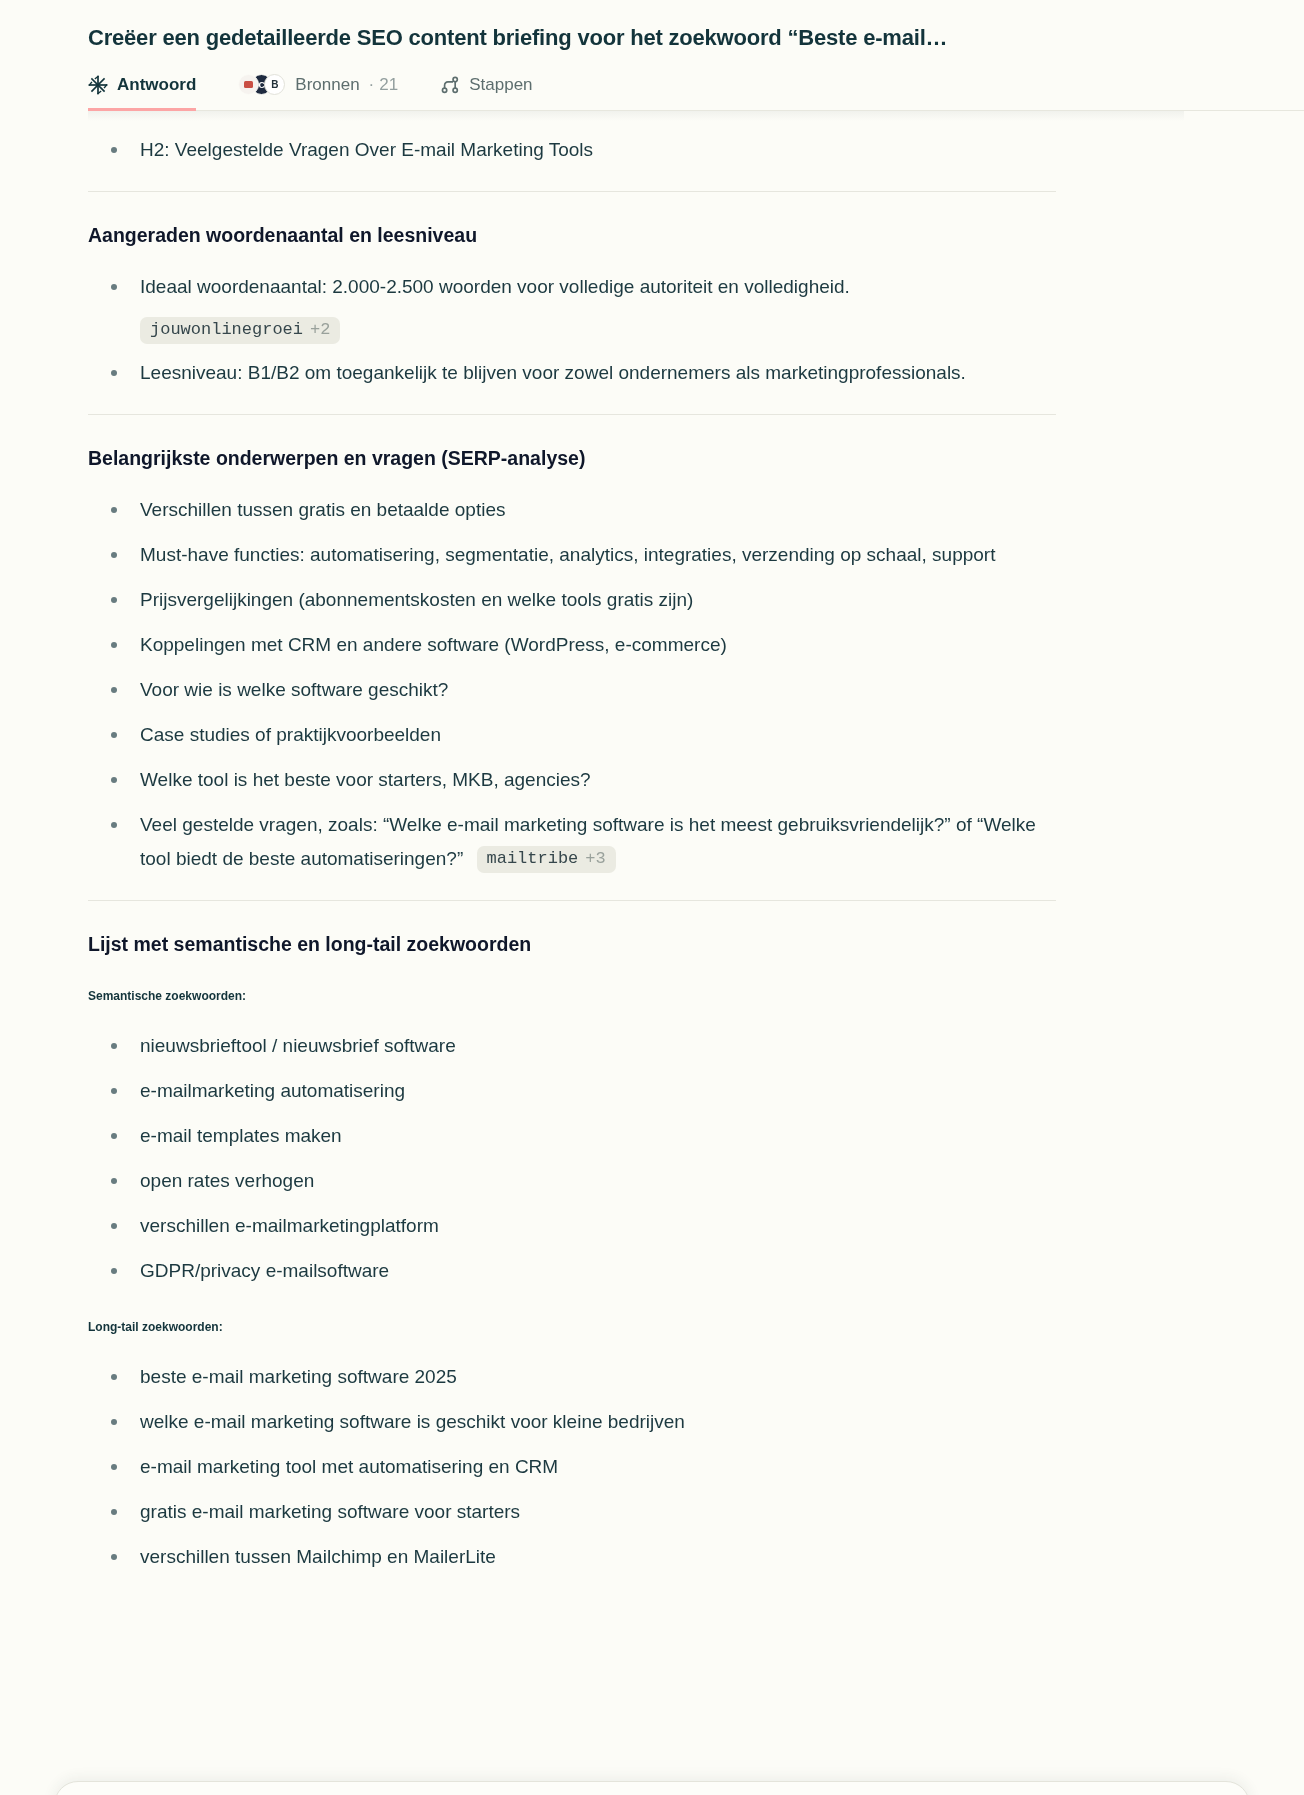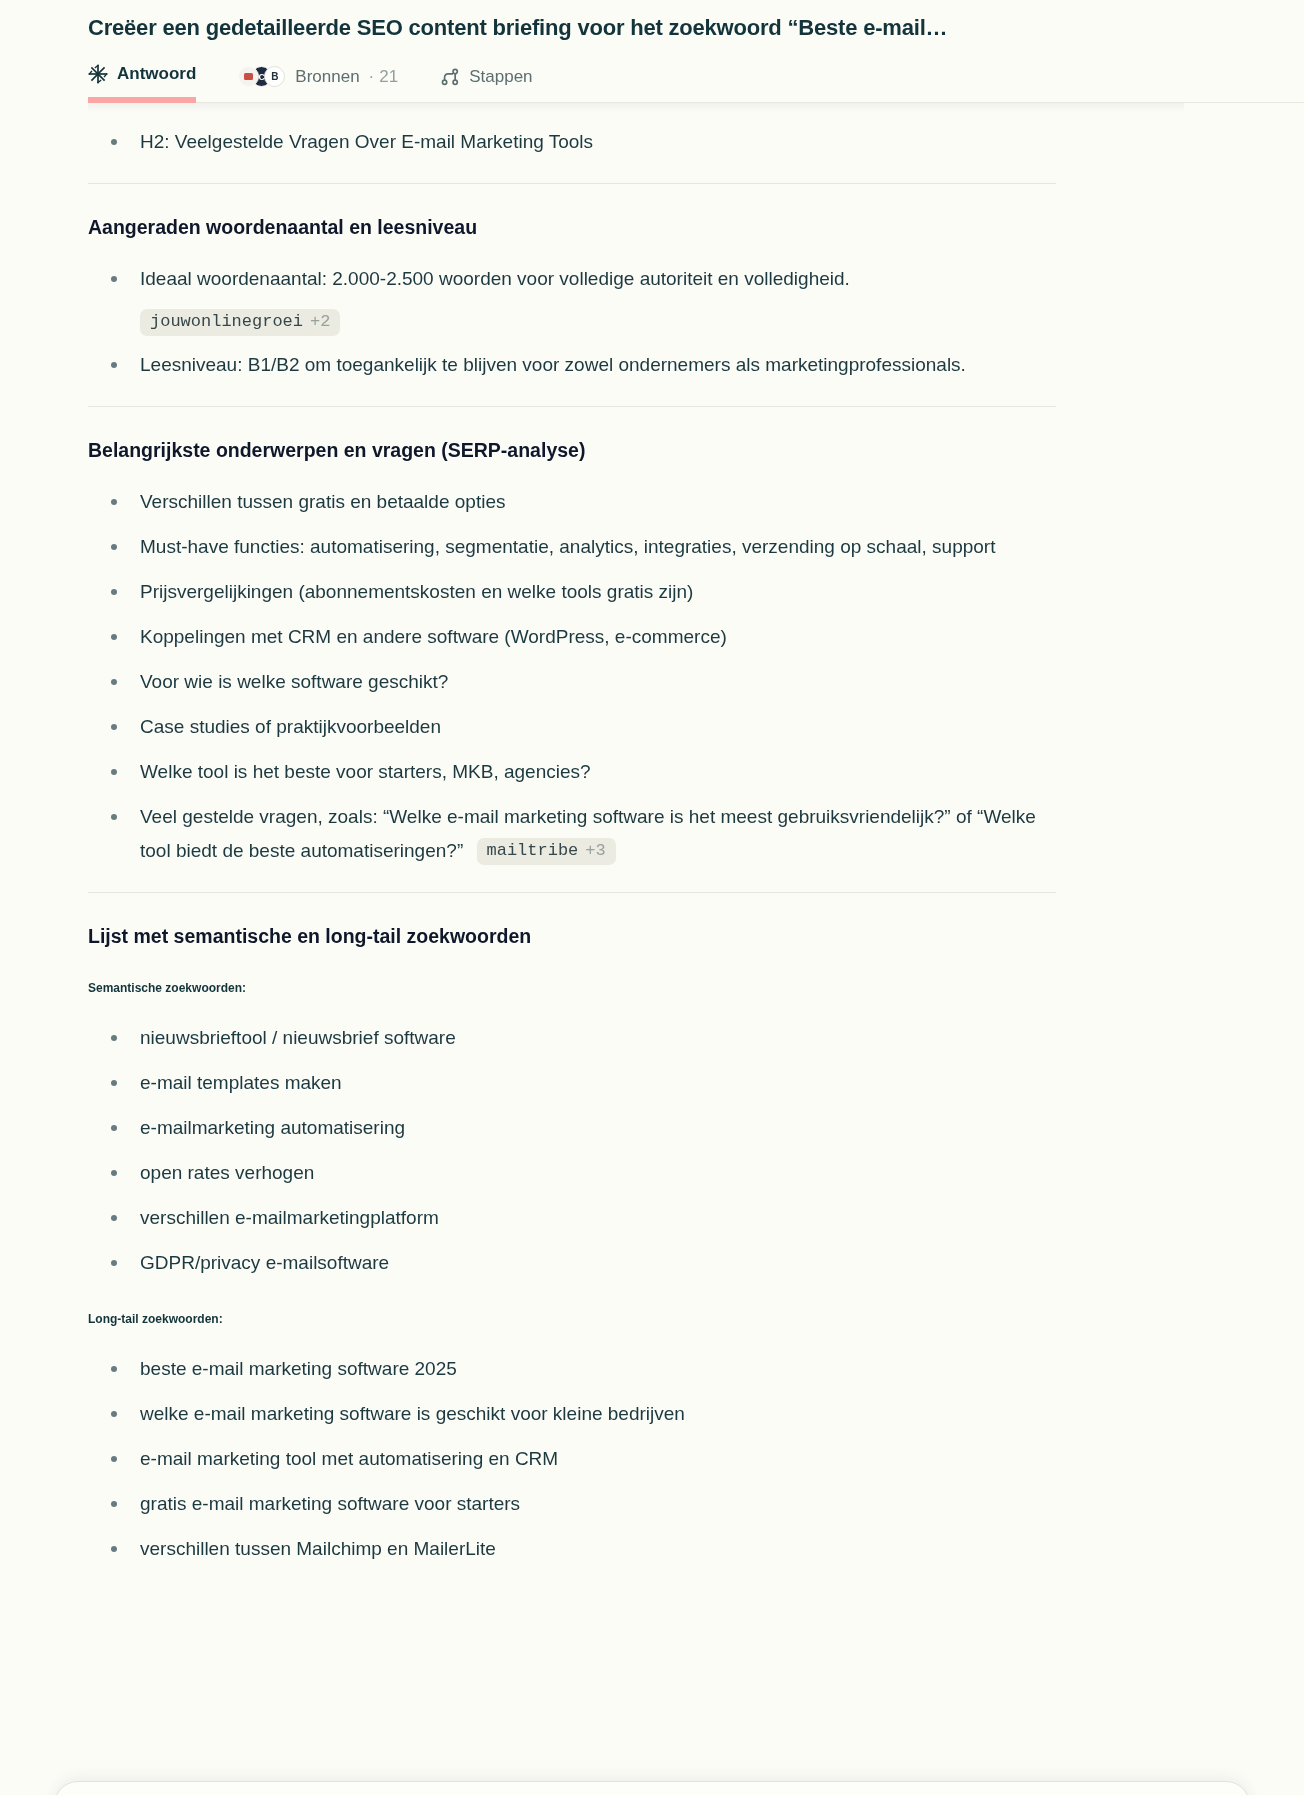--- a/index.html
+++ b/index.html
@@ -8,35 +8,35 @@
     background:#fcfcf7;color:#17353c;
     font-family:"Liberation Sans",sans-serif;
     -webkit-font-smoothing:antialiased;
   }
   .page{position:relative;width:1304px;height:1795px;}
   .content-col{margin:0 0 0 88px;width:968px;}
 
   
   .thread-title{
     font-size:22px;line-height:30px;font-weight:700;letter-spacing:-.2px;
-    padding-top:13px;margin:0;color:#13343b;
+    padding-top:23px;margin:0;color:#13343b;
     white-space:nowrap;overflow:hidden;width:968px;
   }
   .tabwrap{position:relative;margin-top:21px;}
   .tabbar{
     display:flex;align-items:flex-end;gap:42px;
     border-bottom:1px solid #e7e7de;width:1216px;
   }
   .tab{
     display:flex;align-items:center;gap:9px;
     font-size:17px;font-weight:500;color:#5d6e6e;
     padding-bottom:13px;cursor:pointer;margin-bottom:-1px;
     border-bottom:3px solid transparent;
   }
-  .tab.active{color:#13343b;font-weight:700;border-bottom:6px solid #fca5a5;}
+  .tab.active{color:#13343b;font-weight:700;border-bottom:3px solid #fca5a5;}
   .tab .count{color:#939f9f;font-weight:500;display:inline-flex;gap:5px;}
   .tabwrap::after{
     content:"";position:absolute;left:0;right:-128px;top:100%;height:10px;
     background:linear-gradient(to bottom,rgba(30,50,50,.05),rgba(30,50,50,0));
     pointer-events:none;
   }
   .t-icon{display:inline-flex;width:20px;height:20px;align-items:center;justify-content:center;}
   .t-icon svg{display:block;}
 
   
@@ -229,25 +229,25 @@
         <h3 class="sec">Lijst met semantische en long-tail zoekwoorden</h3>
 
         <h4 class="subsec">Semantische zoekwoorden:</h4>
         <ul class="blist">
           <li class="b">
             <span class="dot"></span>
             <span>nieuwsbrieftool / nieuwsbrief software</span>
           </li>
           <li class="b">
             <span class="dot"></span>
+            <span>e-mailmarketing automatisering</span>
+          </li>
+          <li class="b">
+            <span class="dot"></span>
             <span>e-mail templates maken</span>
-          </li>
-          <li class="b">
-            <span class="dot"></span>
-            <span>e-mailmarketing automatisering</span>
           </li>
           <li class="b">
             <span class="dot"></span>
             <span>open rates verhogen</span>
           </li>
           <li class="b">
             <span class="dot"></span>
             <span>verschillen e-mailmarketingplatform</span>
           </li>
           <li class="b">

